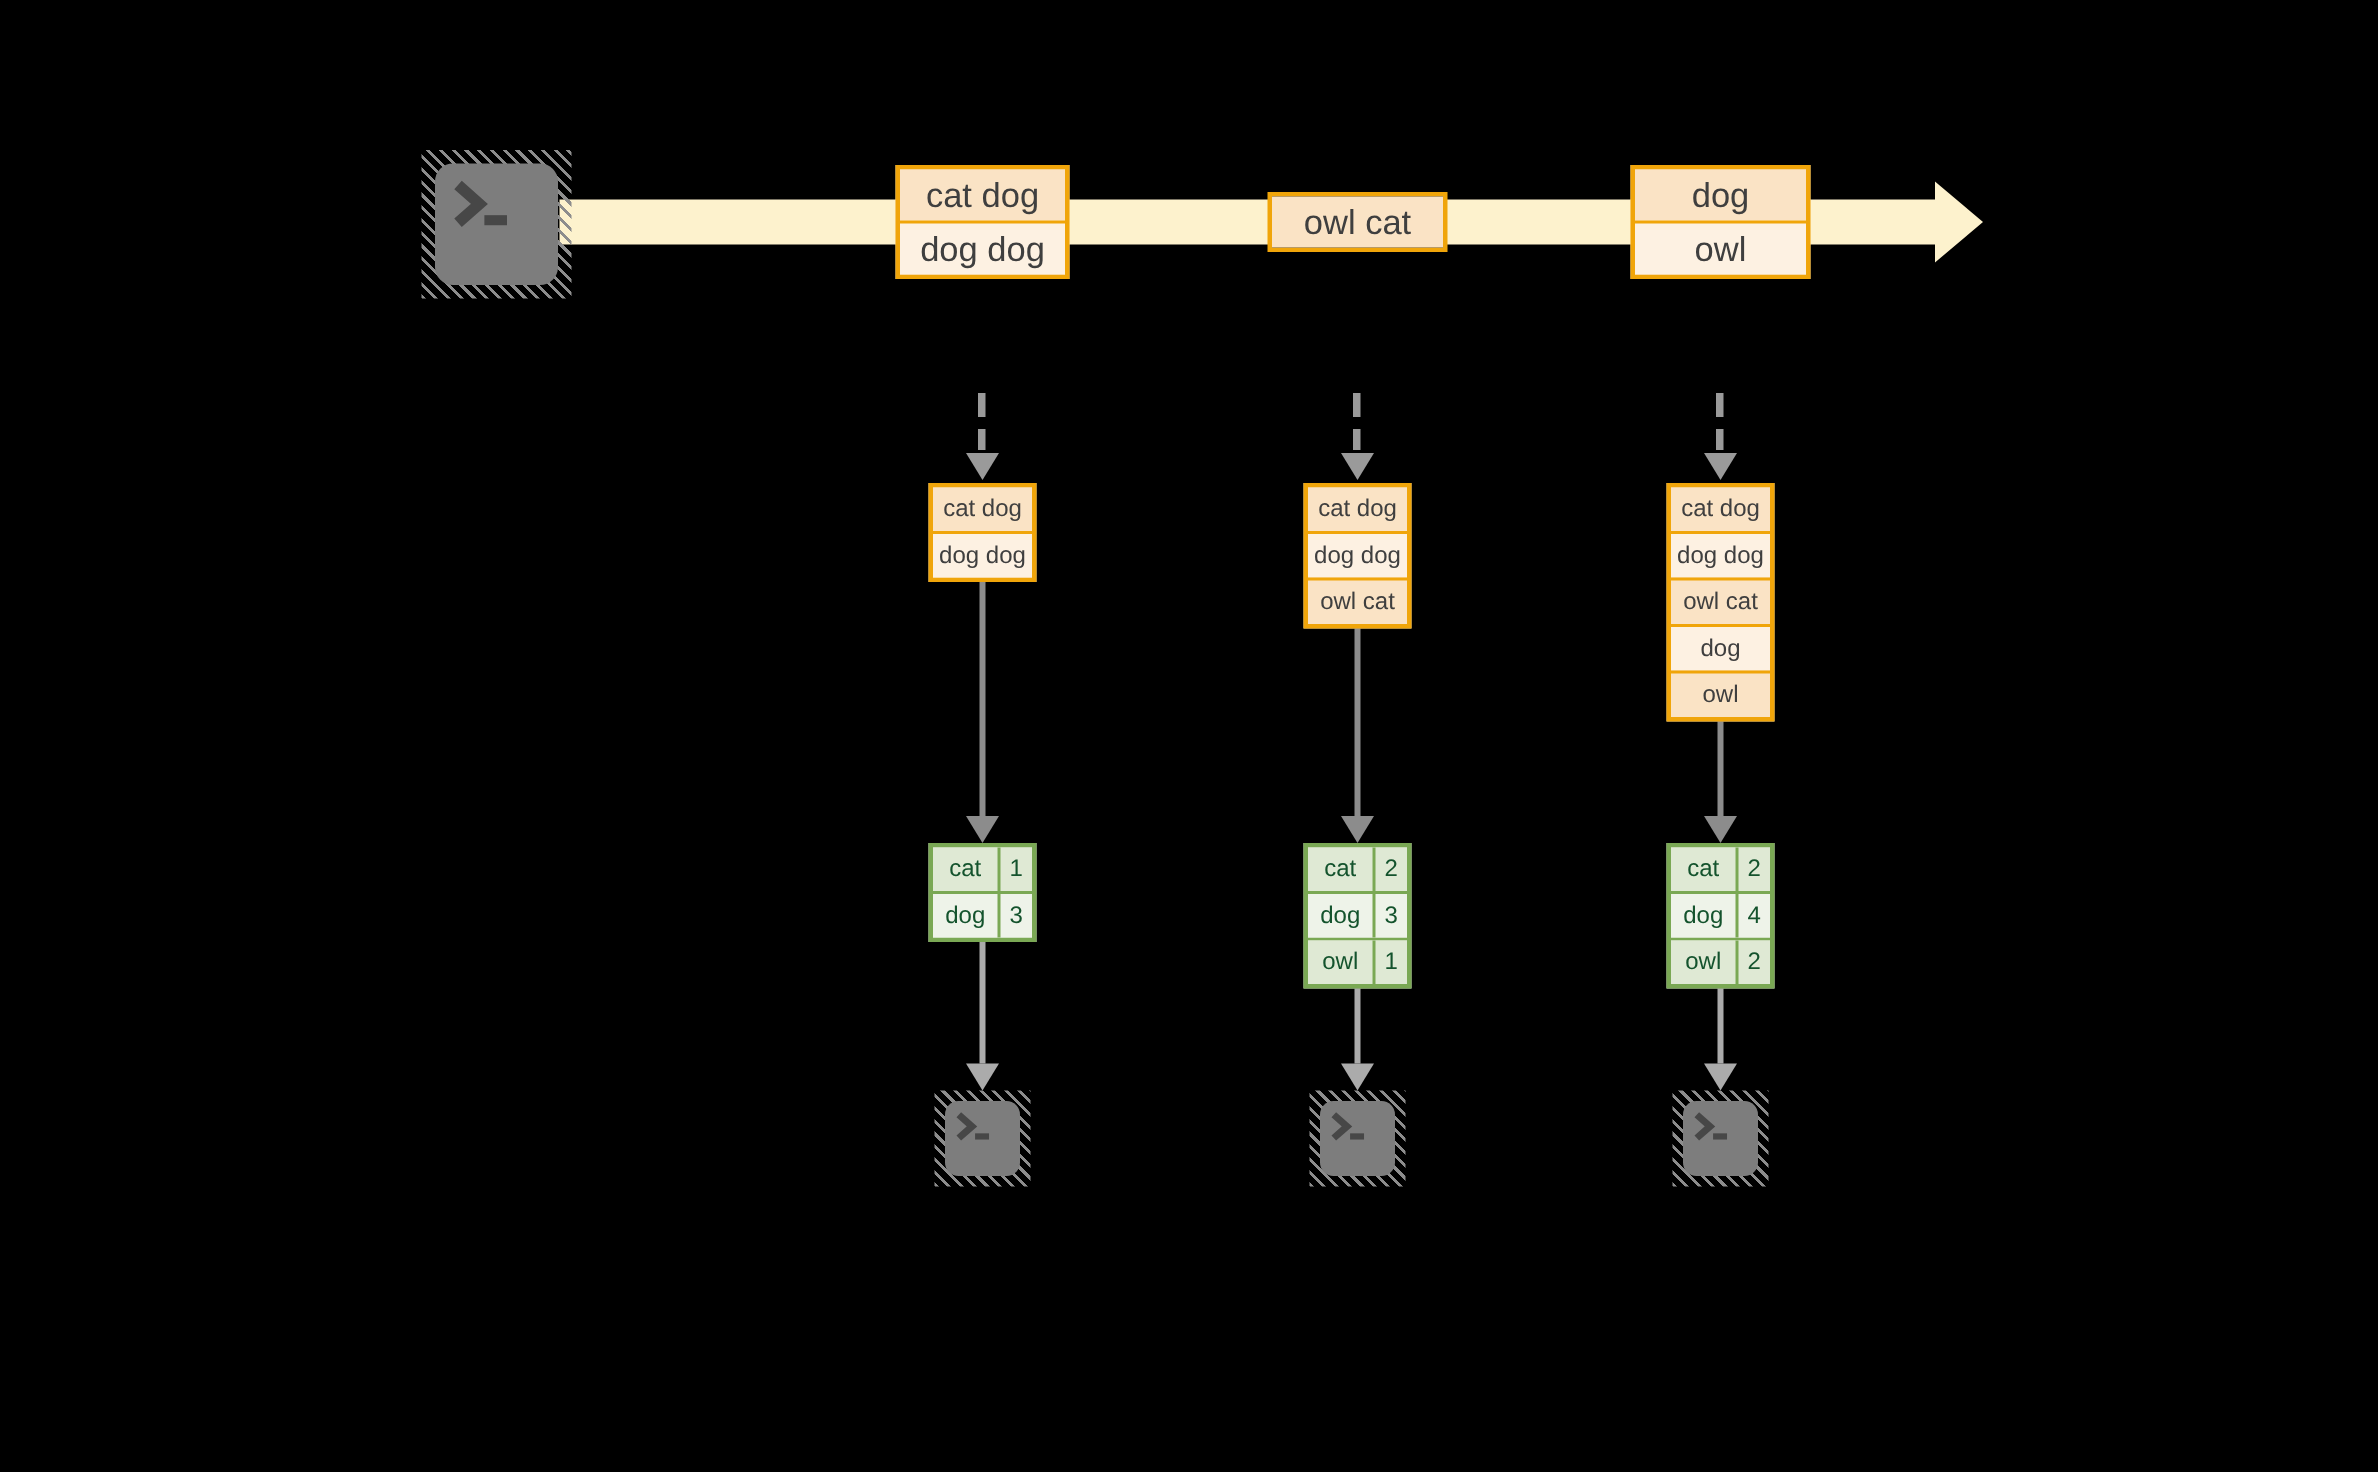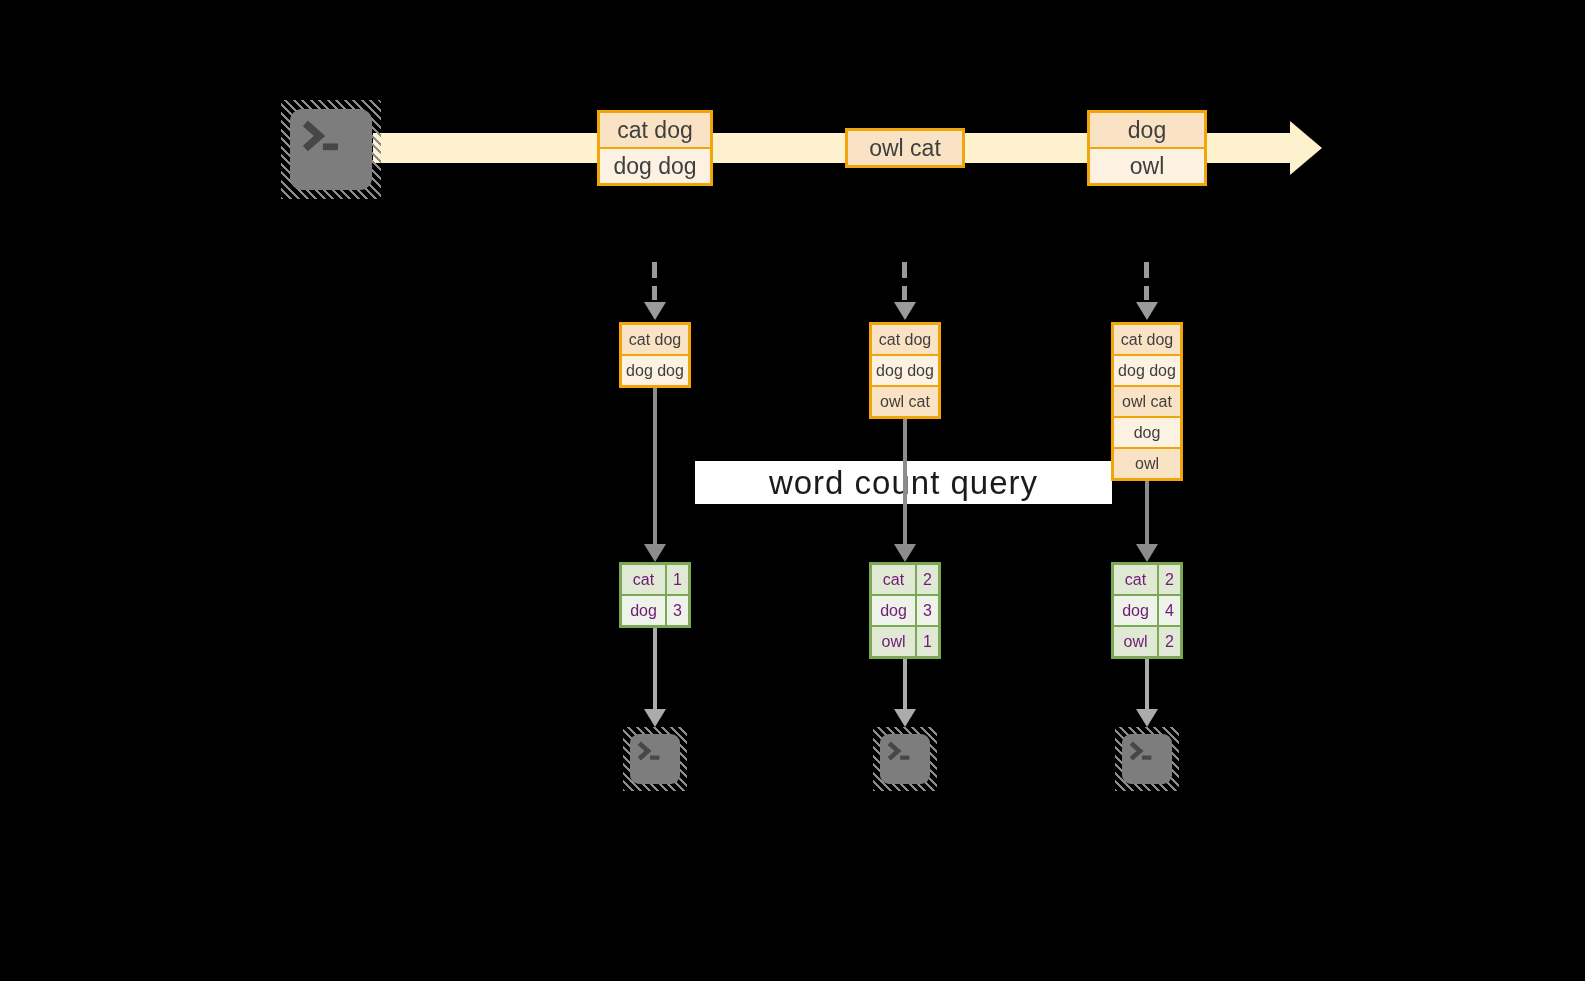--- a/index.html
+++ b/index.html
@@ -45,21 +45,21 @@
     font-size:16px;color:var(--ink);border-top:2px solid var(--gold);}
   .stack-row:first-child{border-top:none;}
   .stack-row:nth-child(odd){background:var(--peachD);}
   .stack-row:nth-child(even){background:var(--peachL);}
 
   
   .ctable{position:absolute;width:66px;border:3px solid var(--green);z-index:4;background:var(--greenL);}
   .crow{display:flex;border-top:2px solid var(--green);}
   .crow:first-child{border-top:none;}
   .cell{height:29px;display:flex;align-items:center;justify-content:center;
-    font-size:16px;color:#701a75;}
+    font-size:16px;color:#14532d;}
   .cword{width:43px;}
   .ccount{width:21px;border-left:2px solid var(--green);}
   .crow:nth-child(odd) .cell{background:var(--greenD);}
   .crow:nth-child(even) .cell{background:var(--greenL);}
 
   
   .dash{position:absolute;width:5px;background:var(--gray);z-index:3;}
   .vline{position:absolute;width:4px;background:var(--grayLine);z-index:3;}
   .vline-light{background:#ababab;}
   .ahead{position:absolute;width:0;height:0;z-index:3;
@@ -124,23 +124,20 @@
       <div class="stack-row">owl cat</div>
     </div>
   <div class="stack" style="left:1111px;top:322px">
       <div class="stack-row">cat dog</div>
       <div class="stack-row">dog dog</div>
       <div class="stack-row">owl cat</div>
       <div class="stack-row">dog</div>
       <div class="stack-row">owl</div>
     </div>
 
-  <div class="banner">
-    <span>word count query</span>
-  </div>
 
   <div class="vline" style="left:653px;top:388px;height:156px"></div>
   <div class="ahead" style="left:644px;top:544px"></div>
 
   <div class="vline" style="left:903px;top:419px;height:125px"></div>
   <div class="ahead" style="left:894px;top:544px"></div>
 
   <div class="vline" style="left:1145px;top:481px;height:63px"></div>
   <div class="ahead" style="left:1136px;top:544px"></div>
 

